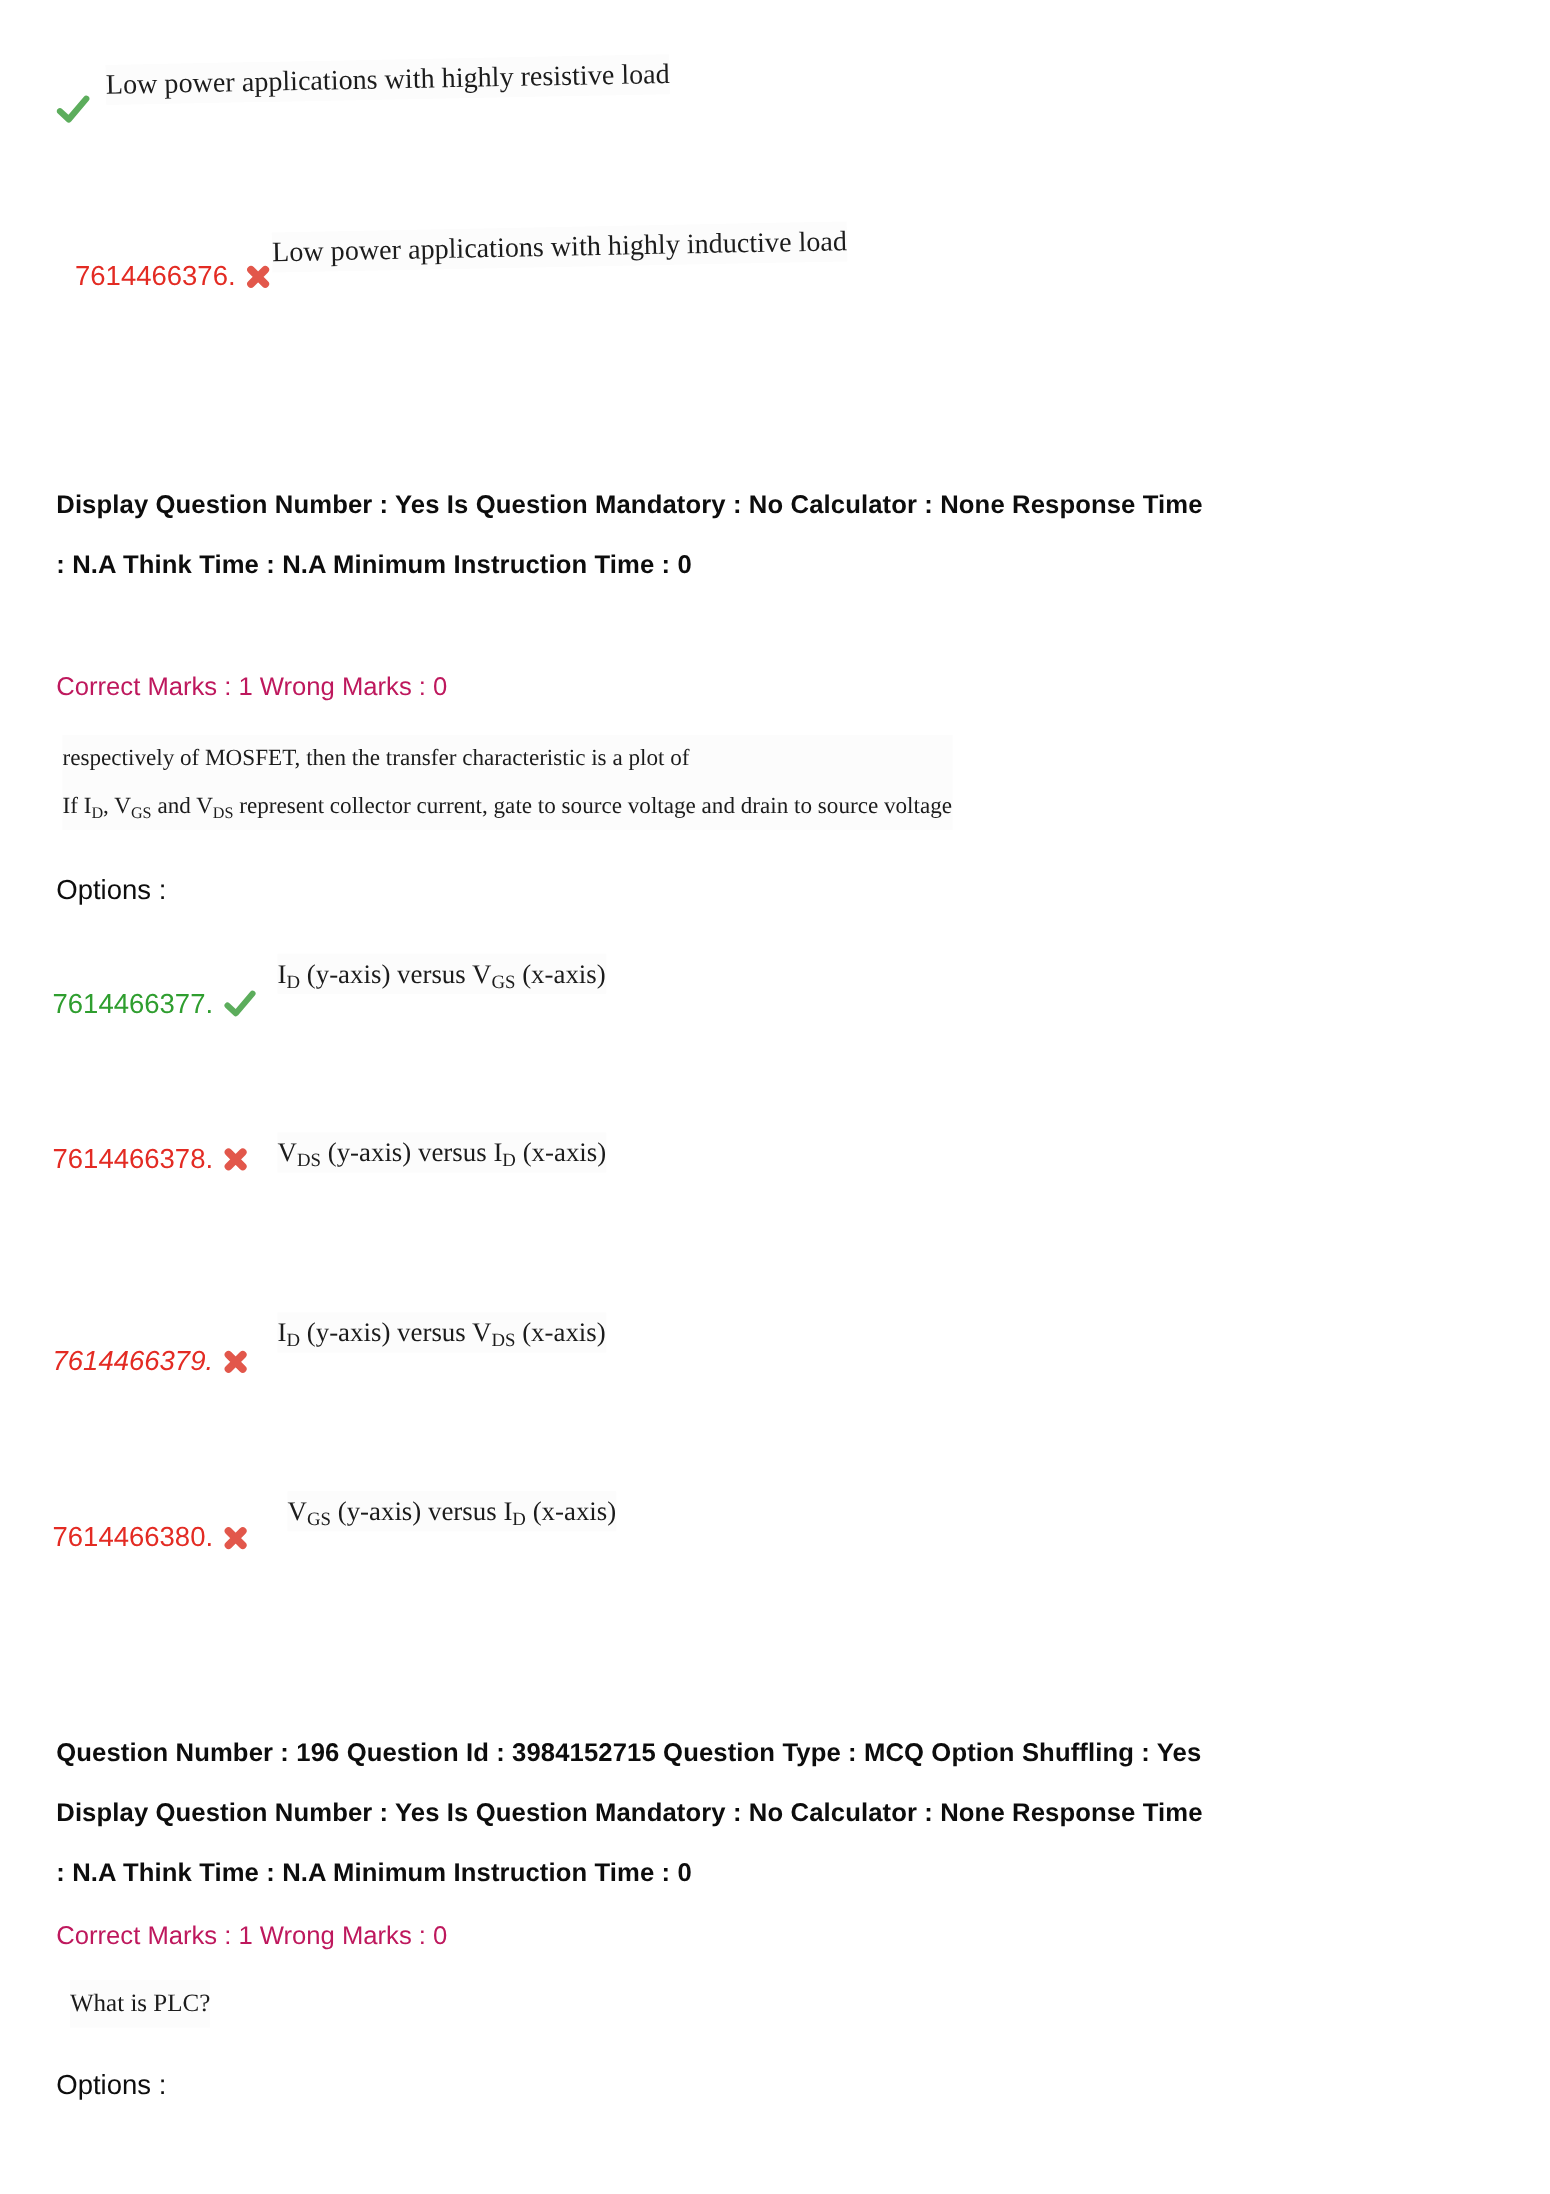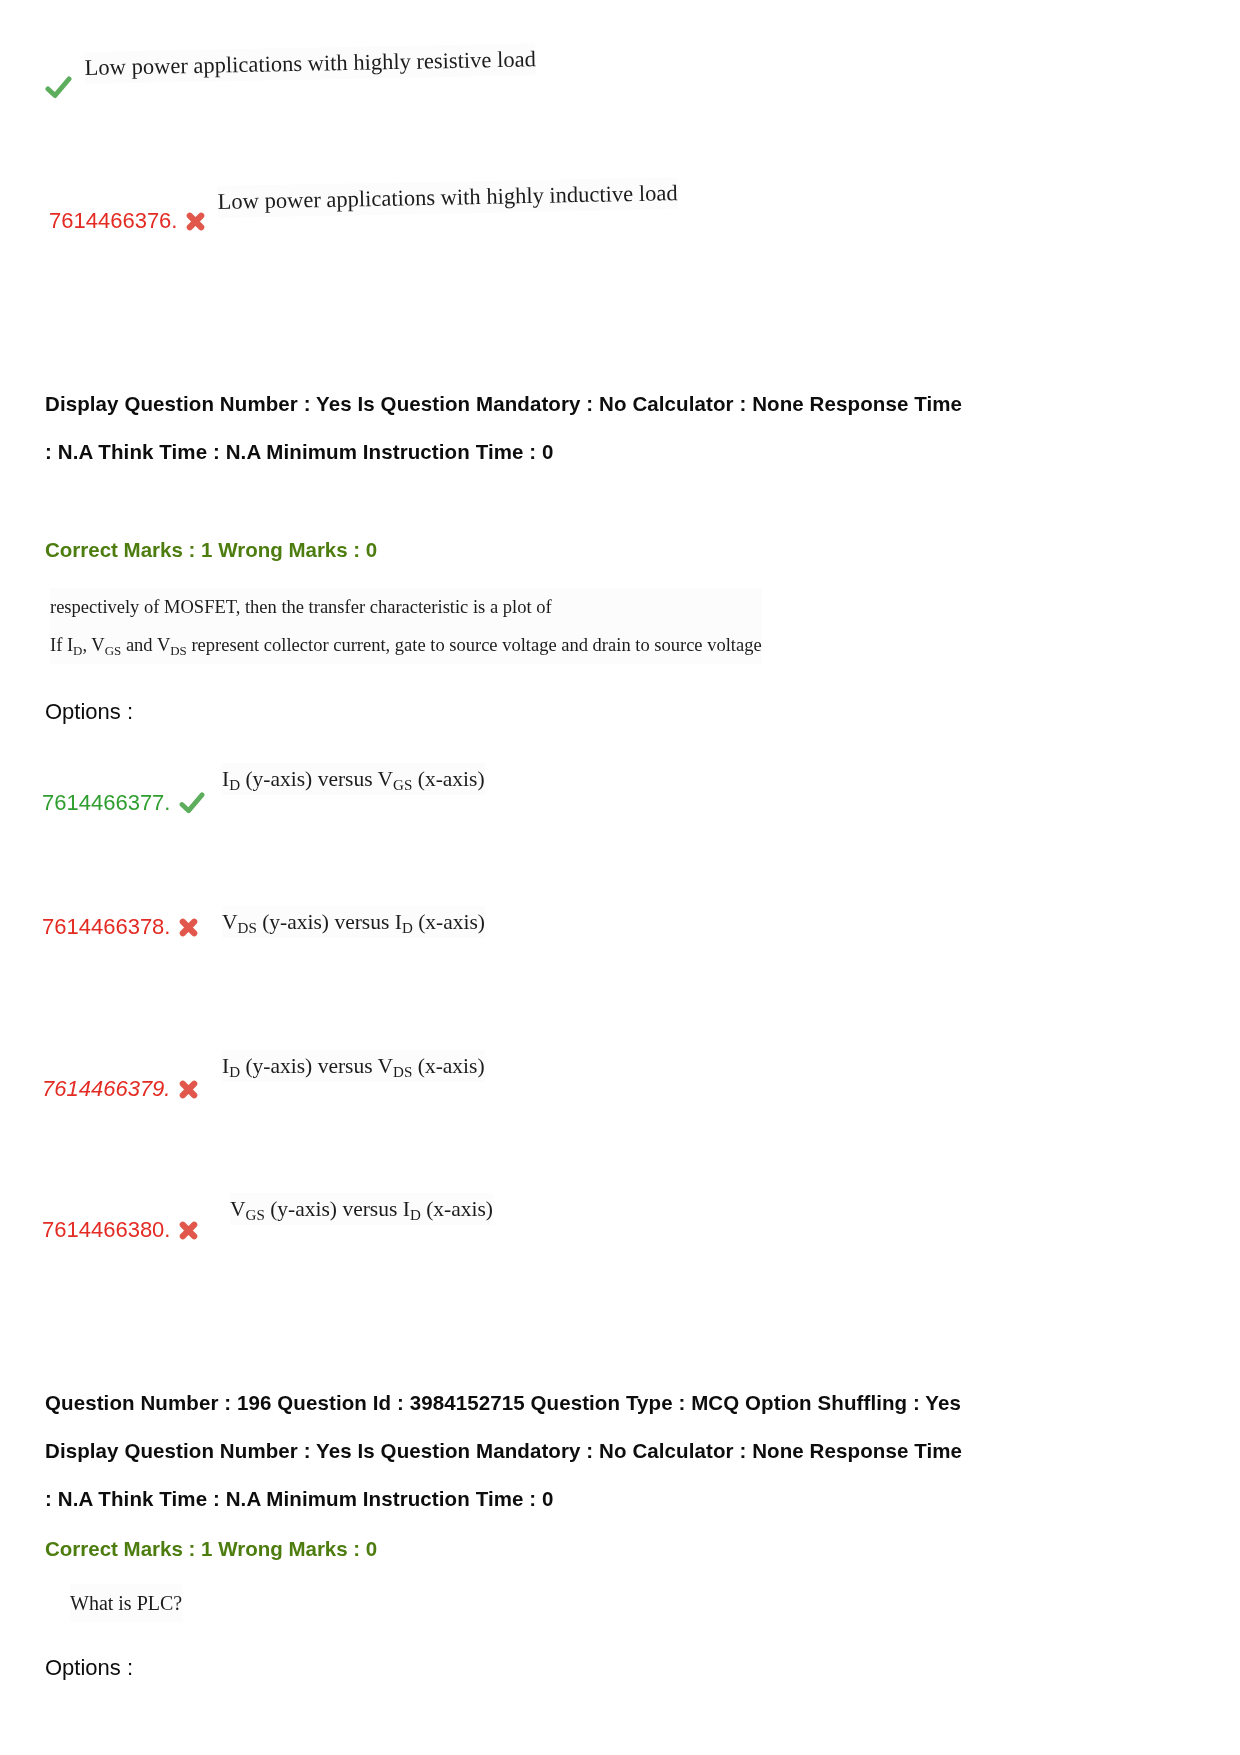--- a/index.html
+++ b/index.html
@@ -23,24 +23,24 @@
     font-family: "Liberation Sans", sans-serif;
     font-weight: 700;
     font-size: 20.5px;
     line-height: 48px;
     color: #0d0d0d;
     white-space: nowrap;
     letter-spacing: 0.1px;
   }
   .marks-line {
     font-family: "Liberation Sans", sans-serif;
-    font-weight: 700;
+    font-weight: 400;
     font-size: 20.5px;
     line-height: 32px;
-    color: #4d7c0f;
+    color: #be185d;
     white-space: nowrap;
     text-align: right;
   }
   .options-heading {
     font-family: "Liberation Sans", sans-serif;
     font-weight: 400;
     font-size: 22px;
     line-height: 32px;
     color: #0d0d0d;
   }
@@ -97,21 +97,21 @@
 <div class="page">
 
   <span class="abs icon" style="left:45px; top:76px;">
     <svg width="27" height="23" viewBox="0 0 27 23" fill="none">
       <path d="M3 13 L10 19.5 L24 3" stroke="var(--correct-icon,#5cad5c)" stroke-width="5" stroke-linecap="round" stroke-linejoin="round"></path>
     </svg>
   </span>
   <span class="abs serif-text opt-label opt-label-lg tilt" style="left:85px; top:52px;">Low power applications with highly resistive load</span>
 
   <span class="abs serif-text opt-label opt-label-lg tilt" style="left:218px; top:186px;">Low power applications with highly inductive load</span>
-  <span class="abs opt-key wrong" style="left:49px; top:206px;">
+  <span class="abs opt-key wrong" style="left:60px; top:206px;">
     <span class="opt-id">7614466376.</span>
     <span class="icon cross-icon">
       <svg width="19" height="19" viewBox="0 0 20 20" fill="none">
         <path d="M4 4 L16 16 M16 4 L4 16" stroke="var(--wrong-icon,#e2574b)" stroke-width="6.5" stroke-linecap="round"></path>
       </svg>
     </span>
 
   </span>
 
   <div class="abs" style="left:45px; top:380px;">
@@ -173,17 +173,17 @@
   </span>
 
   <div class="abs" style="left:45px; top:1379px;">
     <div class="meta-line">Question Number : 196 Question Id : 3984152715 Question Type : MCQ Option Shuffling : Yes</div>
     <div class="meta-line">Display Question Number : Yes Is Question Mandatory : No Calculator : None Response Time</div>
     <div class="meta-line">: N.A Think Time : N.A Minimum Instruction Time : 0</div>
   </div>
 
   <div class="abs marks-line" style="left:45px; top:1533px;">Correct Marks : 1 Wrong Marks : 0</div>
 
-  <div class="abs serif-text qtext-line" style="left:56px; top:1584px; font-size:20px;margin-left:14px;">What is PLC?</div>
+  <div class="abs serif-text qtext-line" style="left:56px; top:1584px; font-size:20px;">What is PLC?</div>
 
   <div class="abs options-heading" style="left:45px; top:1652px;">Options :</div>
 
 </div>
 
 </body></html>

